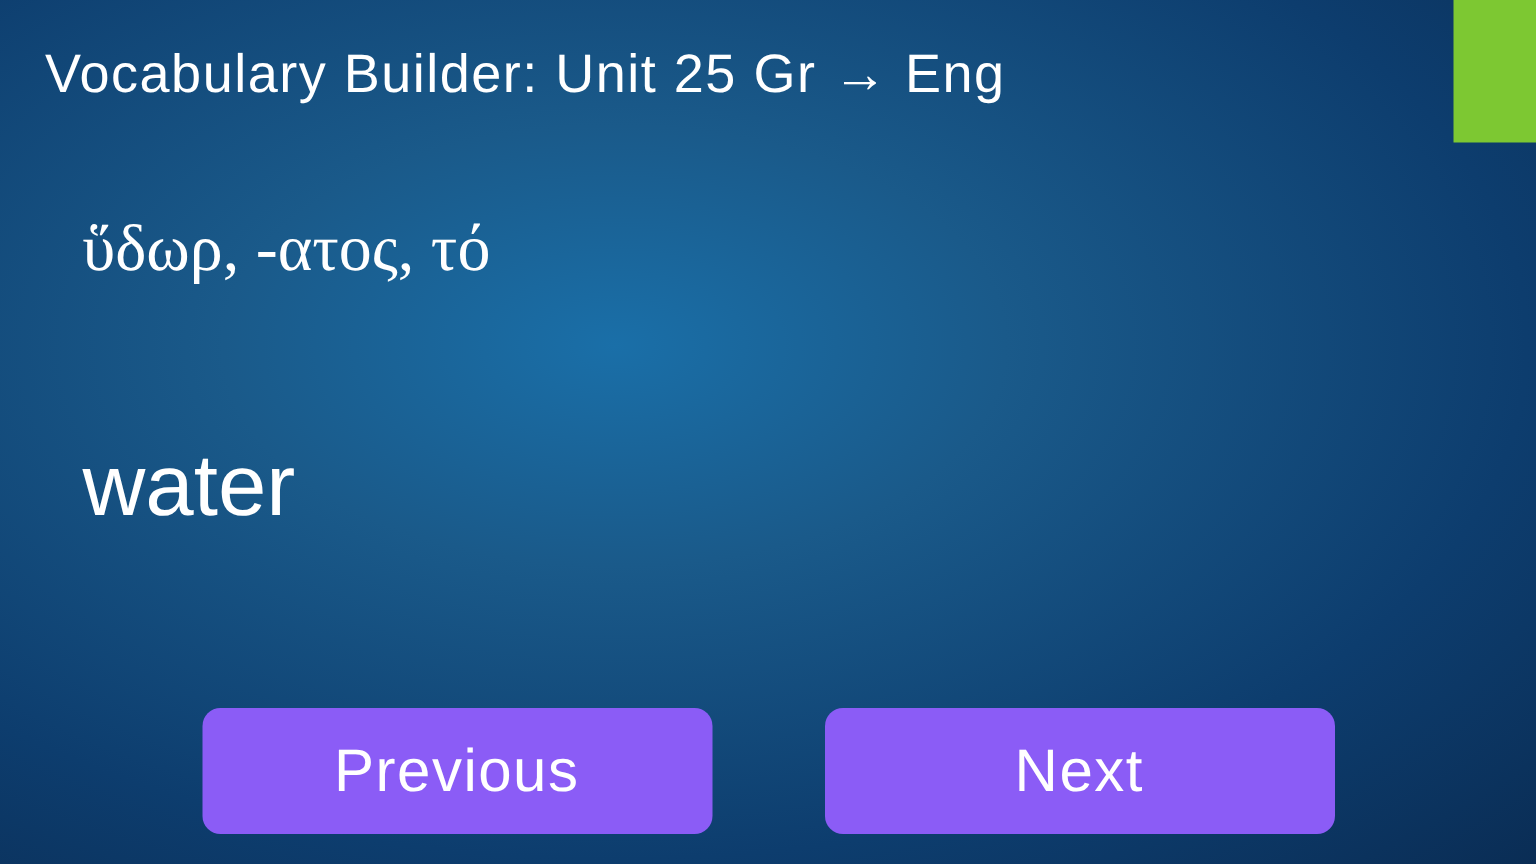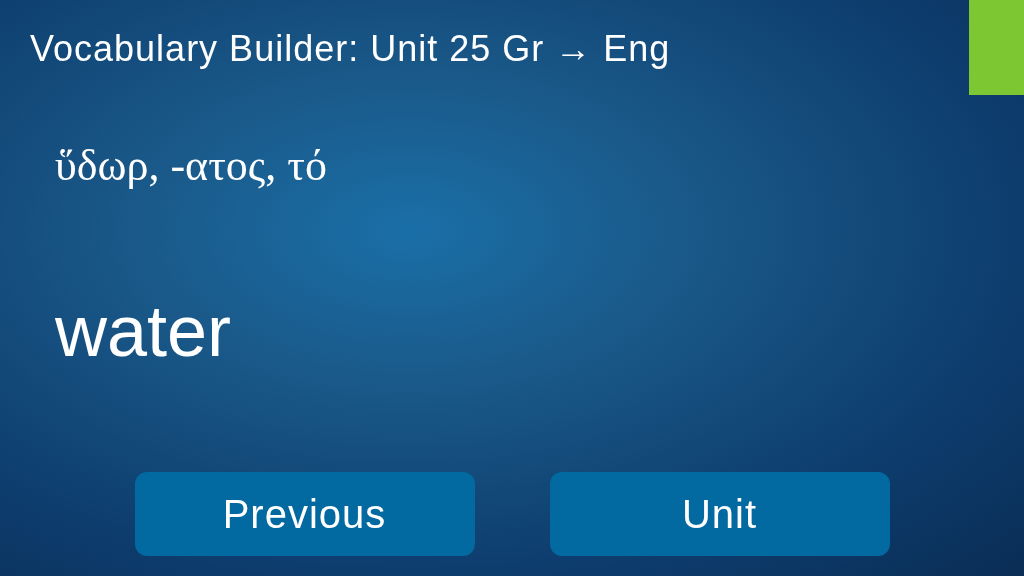--- a/index.html
+++ b/index.html
@@ -59,21 +59,21 @@
       position: absolute;
       top: 290px;
       left: 55px;
       display: flex;
       align-items: baseline;
       gap: 160px;
     }
 
     .english-word {
       color: white;
-      font-size: 72px;
+      font-size: 58px;
       font-family: Arial, sans-serif;
       font-weight: normal;
     }
 
     .word-number {
       color: white;
       font-size: 62px;
       font-family: Arial, sans-serif;
       font-weight: normal;
     }
@@ -86,21 +86,21 @@
       display: flex;
       justify-content: center;
       gap: 75px;
       padding: 0 60px;
     }
 
     .nav-button {
       flex: 1;
       max-width: 340px;
       height: 84px;
-      background-color: #0369a1;
+      background-color: #8b5cf6;
       border: none;
       border-radius: 12px;
       color: white;
       font-size: 40px;
       font-family: Arial, sans-serif;
       font-weight: normal;
       cursor: pointer;
       letter-spacing: 1px;
     }
 
@@ -120,14 +120,14 @@
 </div>
 
 <div class="greek-word">ὕδωρ,  -ατος,  τό</div>
 
 <div class="english-section">
   <div class="english-word">water</div>
 </div>
 
 <div class="buttons-row">
   <button class="nav-button">Previous</button>
-  <button class="nav-button">Unit</button>
+  <button class="nav-button">Next</button>
 </div>
 
 </body></html>

